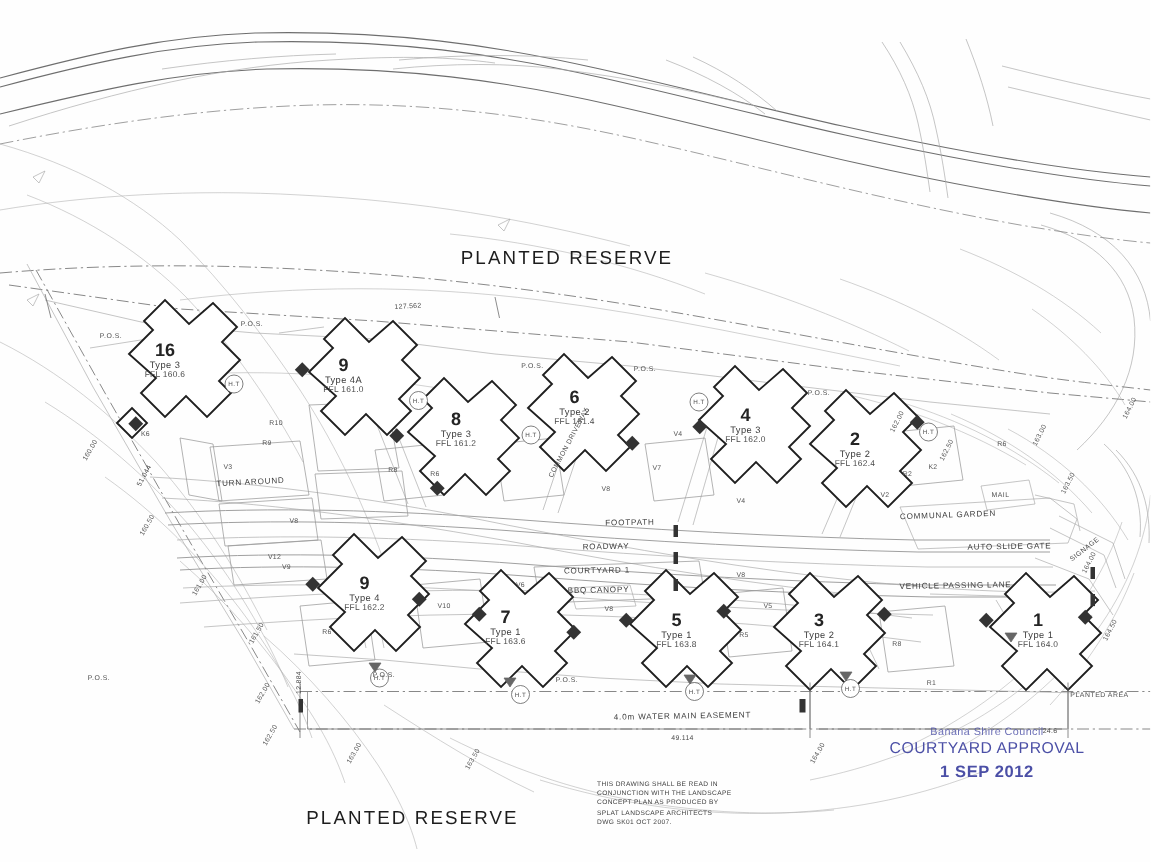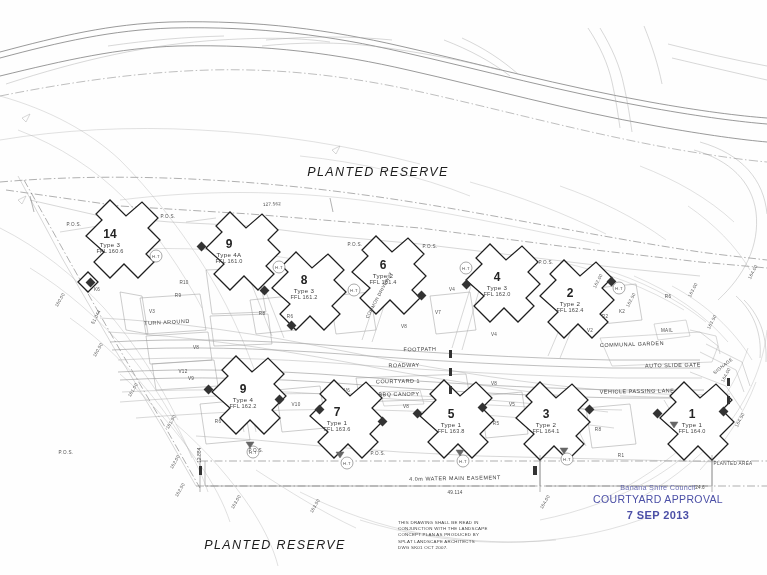--- a/index.html
+++ b/index.html
@@ -9,21 +9,21 @@
     width:767px;height:575px;
     background:#fefefe;
     overflow:hidden;
     font-family:"Liberation Sans", sans-serif;
     color:#2b2b2b;
   }
   #drawing{position:absolute;left:0;top:0;width:767px;height:575px;}
   .txt{position:absolute;white-space:nowrap;pointer-events:none;}
 
   
-  .t-hero{font-size:12.5px;letter-spacing:1.4px;color:#1d1d1d;font-style:italic;}
+  .t-hero{font-size:12.5px;letter-spacing:1.4px;color:#1d1d1d;}
   .t-lot-num{font-size:12px;font-weight:bold;color:#242424;}
   .t-lot-type{font-size:6.2px;letter-spacing:.3px;color:#3a3a3a;}
   .t-lot-ffl{font-size:5.6px;letter-spacing:.2px;color:#4a4a4a;}
   .t-area{font-size:5.4px;letter-spacing:.55px;color:#3d3d3d;}
   .t-small{font-size:4.6px;letter-spacing:.35px;color:#4f4f4f;}
   .t-bay{font-size:4.6px;letter-spacing:.2px;color:#555;}
   .t-contour{font-size:4.6px;letter-spacing:.2px;color:#5a5a5a;}
   .t-dim{font-size:4.6px;letter-spacing:.2px;color:#4a4a4a;}
   .t-note{font-size:4.4px;line-height:6.2px;letter-spacing:.25px;color:#3f3f3f;}
 
@@ -291,21 +291,21 @@
   </svg>
 
   <div class="txt t-hero" style="left:378px;top:172px;transform:translate(-50%,-50%);">PLANTED RESERVE</div>
 
   <div class="txt t-hero" style="left:275px;top:545px;transform:translate(-50%,-50%);">PLANTED RESERVE</div>
 
   <div class="txt t-small" style="left:733px;top:463px;transform:translate(-50%,-50%);">PLANTED AREA</div>
 
   <div id="lots-layer">
       <div class="txt" style="left: 110px; top: 240px; transform: translate(-50%, -50%); text-align: center;">
-        <div class="t-lot-num">14</div>
+        <div class="t-lot-num">16</div>
         <div class="t-lot-type">Type 3</div>
         <div class="t-lot-ffl">FFL 160.6</div>
       </div>
       <div class="txt" style="left: 229px; top: 250px; transform: translate(-50%, -50%); text-align: center;">
         <div class="t-lot-num">9</div>
         <div class="t-lot-type">Type 4A</div>
         <div class="t-lot-ffl">FFL 161.0</div>
       </div>
       <div class="txt" style="left: 304px; top: 286px; transform: translate(-50%, -50%); text-align: center;">
         <div class="t-lot-num">8</div>
@@ -446,16 +446,16 @@
     <div>THIS DRAWING SHALL BE READ IN</div>
     <div>CONJUNCTION WITH THE LANDSCAPE</div>
     <div>CONCEPT PLAN AS PRODUCED BY</div>
     <div>SPLAT LANDSCAPE ARCHITECTS</div>
     <div>DWG SK01 OCT 2007.</div>
   </div>
 
   <div id="stamp">
     <div class="s1">Banana Shire Council</div>
     <div class="s2">COURTYARD APPROVAL</div>
-    <div class="s3">7 SEP 2013</div>
+    <div class="s3">1 SEP 2012</div>
   </div>
 
 </div>
 
 </body></html>

